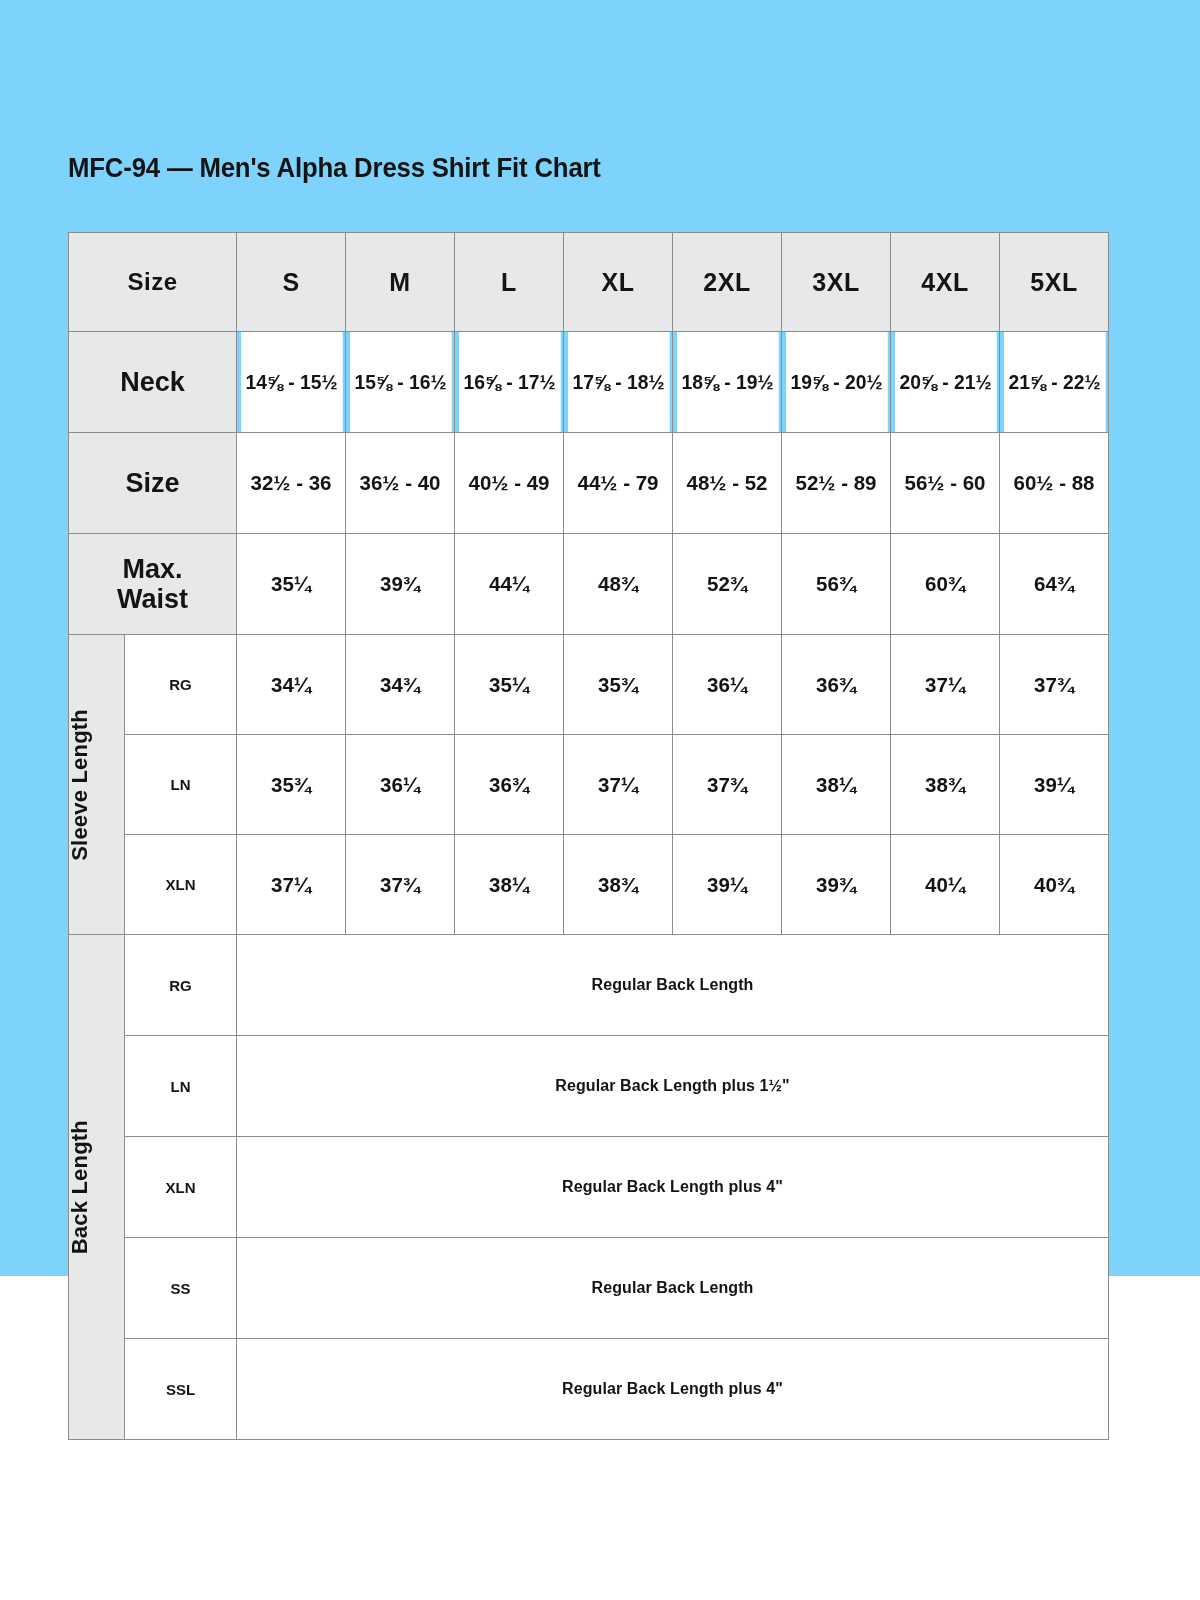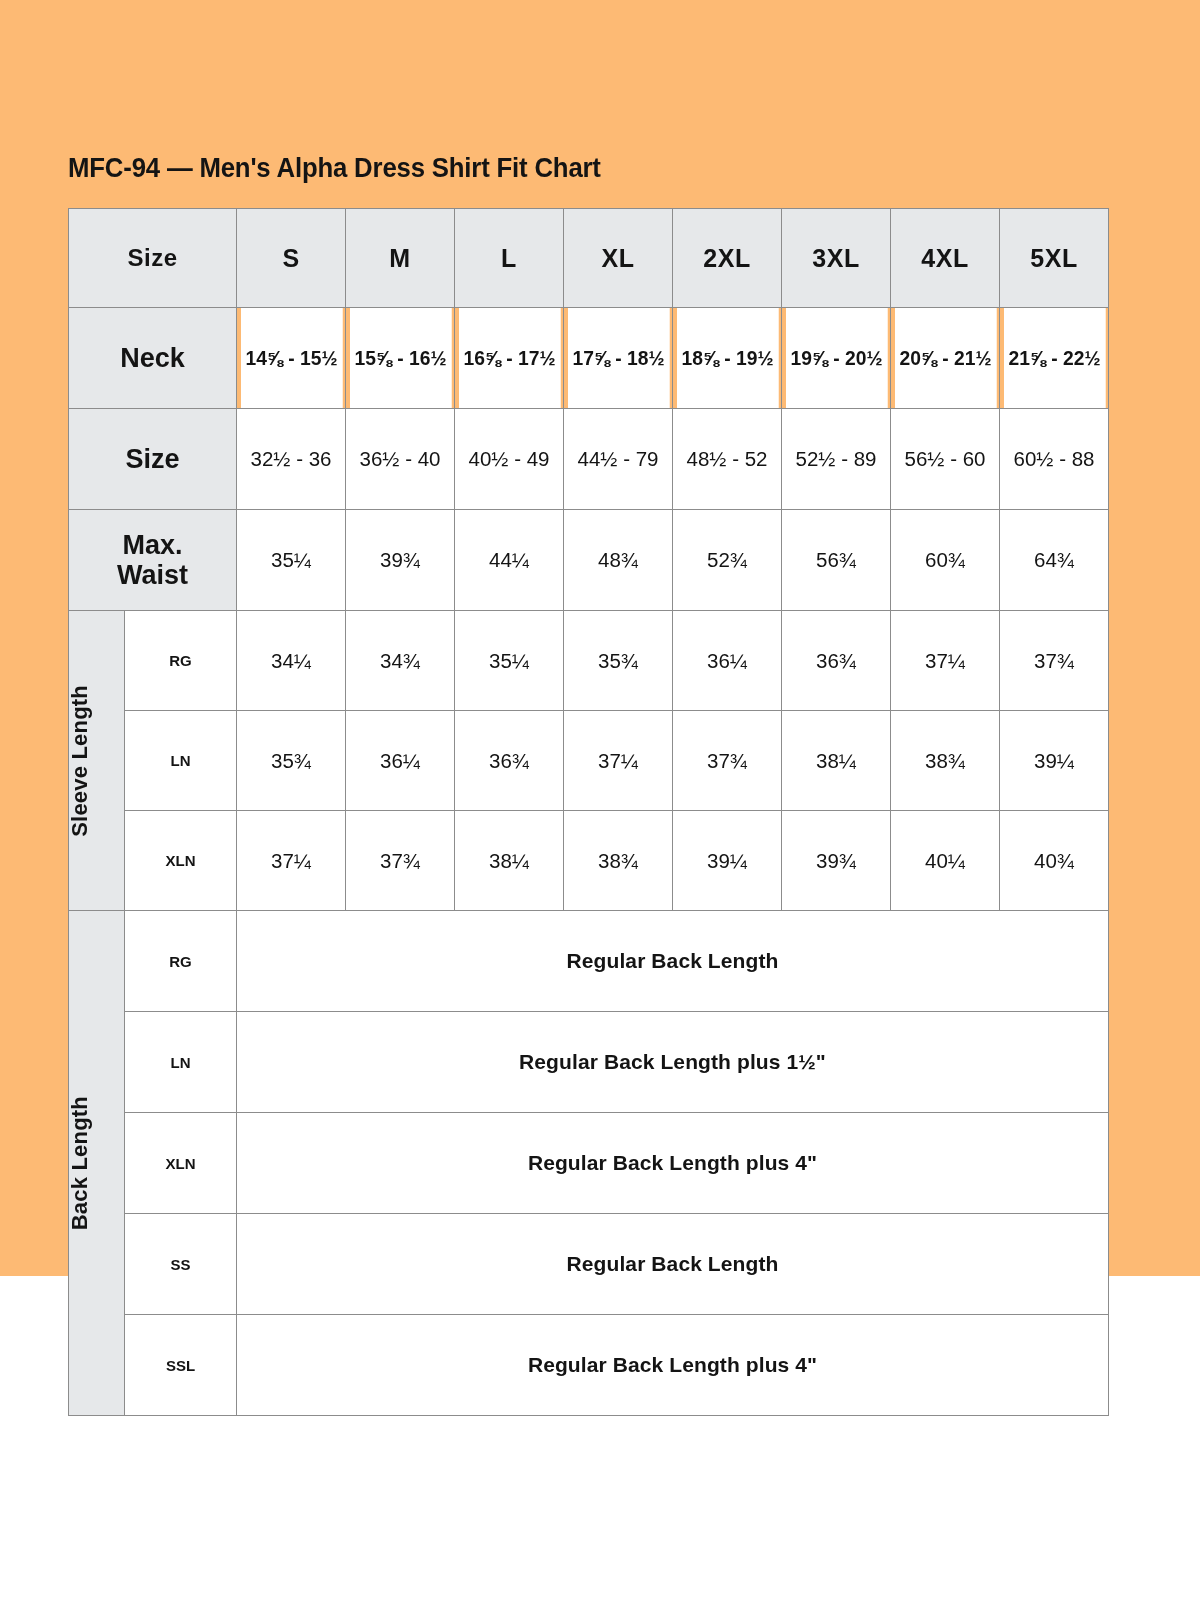--- a/index.html
+++ b/index.html
@@ -14,40 +14,40 @@
     color: #1a1a1a;
     position: relative;
     overflow: hidden;
   }
 
   .page {
     position: absolute;
     left: 0; top: 0;
     width: 1200px;
     height: 1276px;
-    background: #fdba74;
+    background: #7dd3fc;
   }
 
   .title {
     position: absolute;
     left: 68px;
     top: 152px;
     font-size: 28px;
     font-weight: bold;
     letter-spacing: -0.2px;
     color: #141414;
     white-space: nowrap;
     transform: scaleX(0.92);
     transform-origin: left center;
   }
 
   table.fitchart {
     position: absolute;
     left: 68px;
-    top: 208px;
+    top: 232px;
     width: 1040px;
     border-collapse: collapse;
     table-layout: fixed;
     font-size: 20px;
     padding-left: 24px;
   }
 
   table.fitchart td {
     border: 1px solid #8c8c8c;
     text-align: center;
@@ -81,21 +81,21 @@
     line-height: 1.12;
   }
   .val {
     font-size: 20.5px;
     font-weight: 600;
     white-space: nowrap;
     transform: scaleX(0.94);
   }
   .val-wide {
     font-size: 20.5px;
-    font-weight: 400;
+    font-weight: 700;
     white-space: nowrap;
     margin-top: 33px;
   }
 
   
   .vgroup {
     width: 56px;
     background: #e6e8ea;
     position: relative;
   }
@@ -113,21 +113,21 @@
     width: 62px;
     font-size: 15px;
     font-weight: 600;
     background: #ffffff;
   }
 
   .sleeve-row td { height: 99px; }
   .back-row  td { height: 100px; }
 
   .desc {
-    font-size: 21px;
+    font-size: 16px;
     font-weight: 600;
     letter-spacing: 0.1px;
   }
 
   
   col.c-group { width: 56px; }
   col.c-label { width: 112px; }
   col.c-size  { width: 109px; }
 </style>
 </head>

